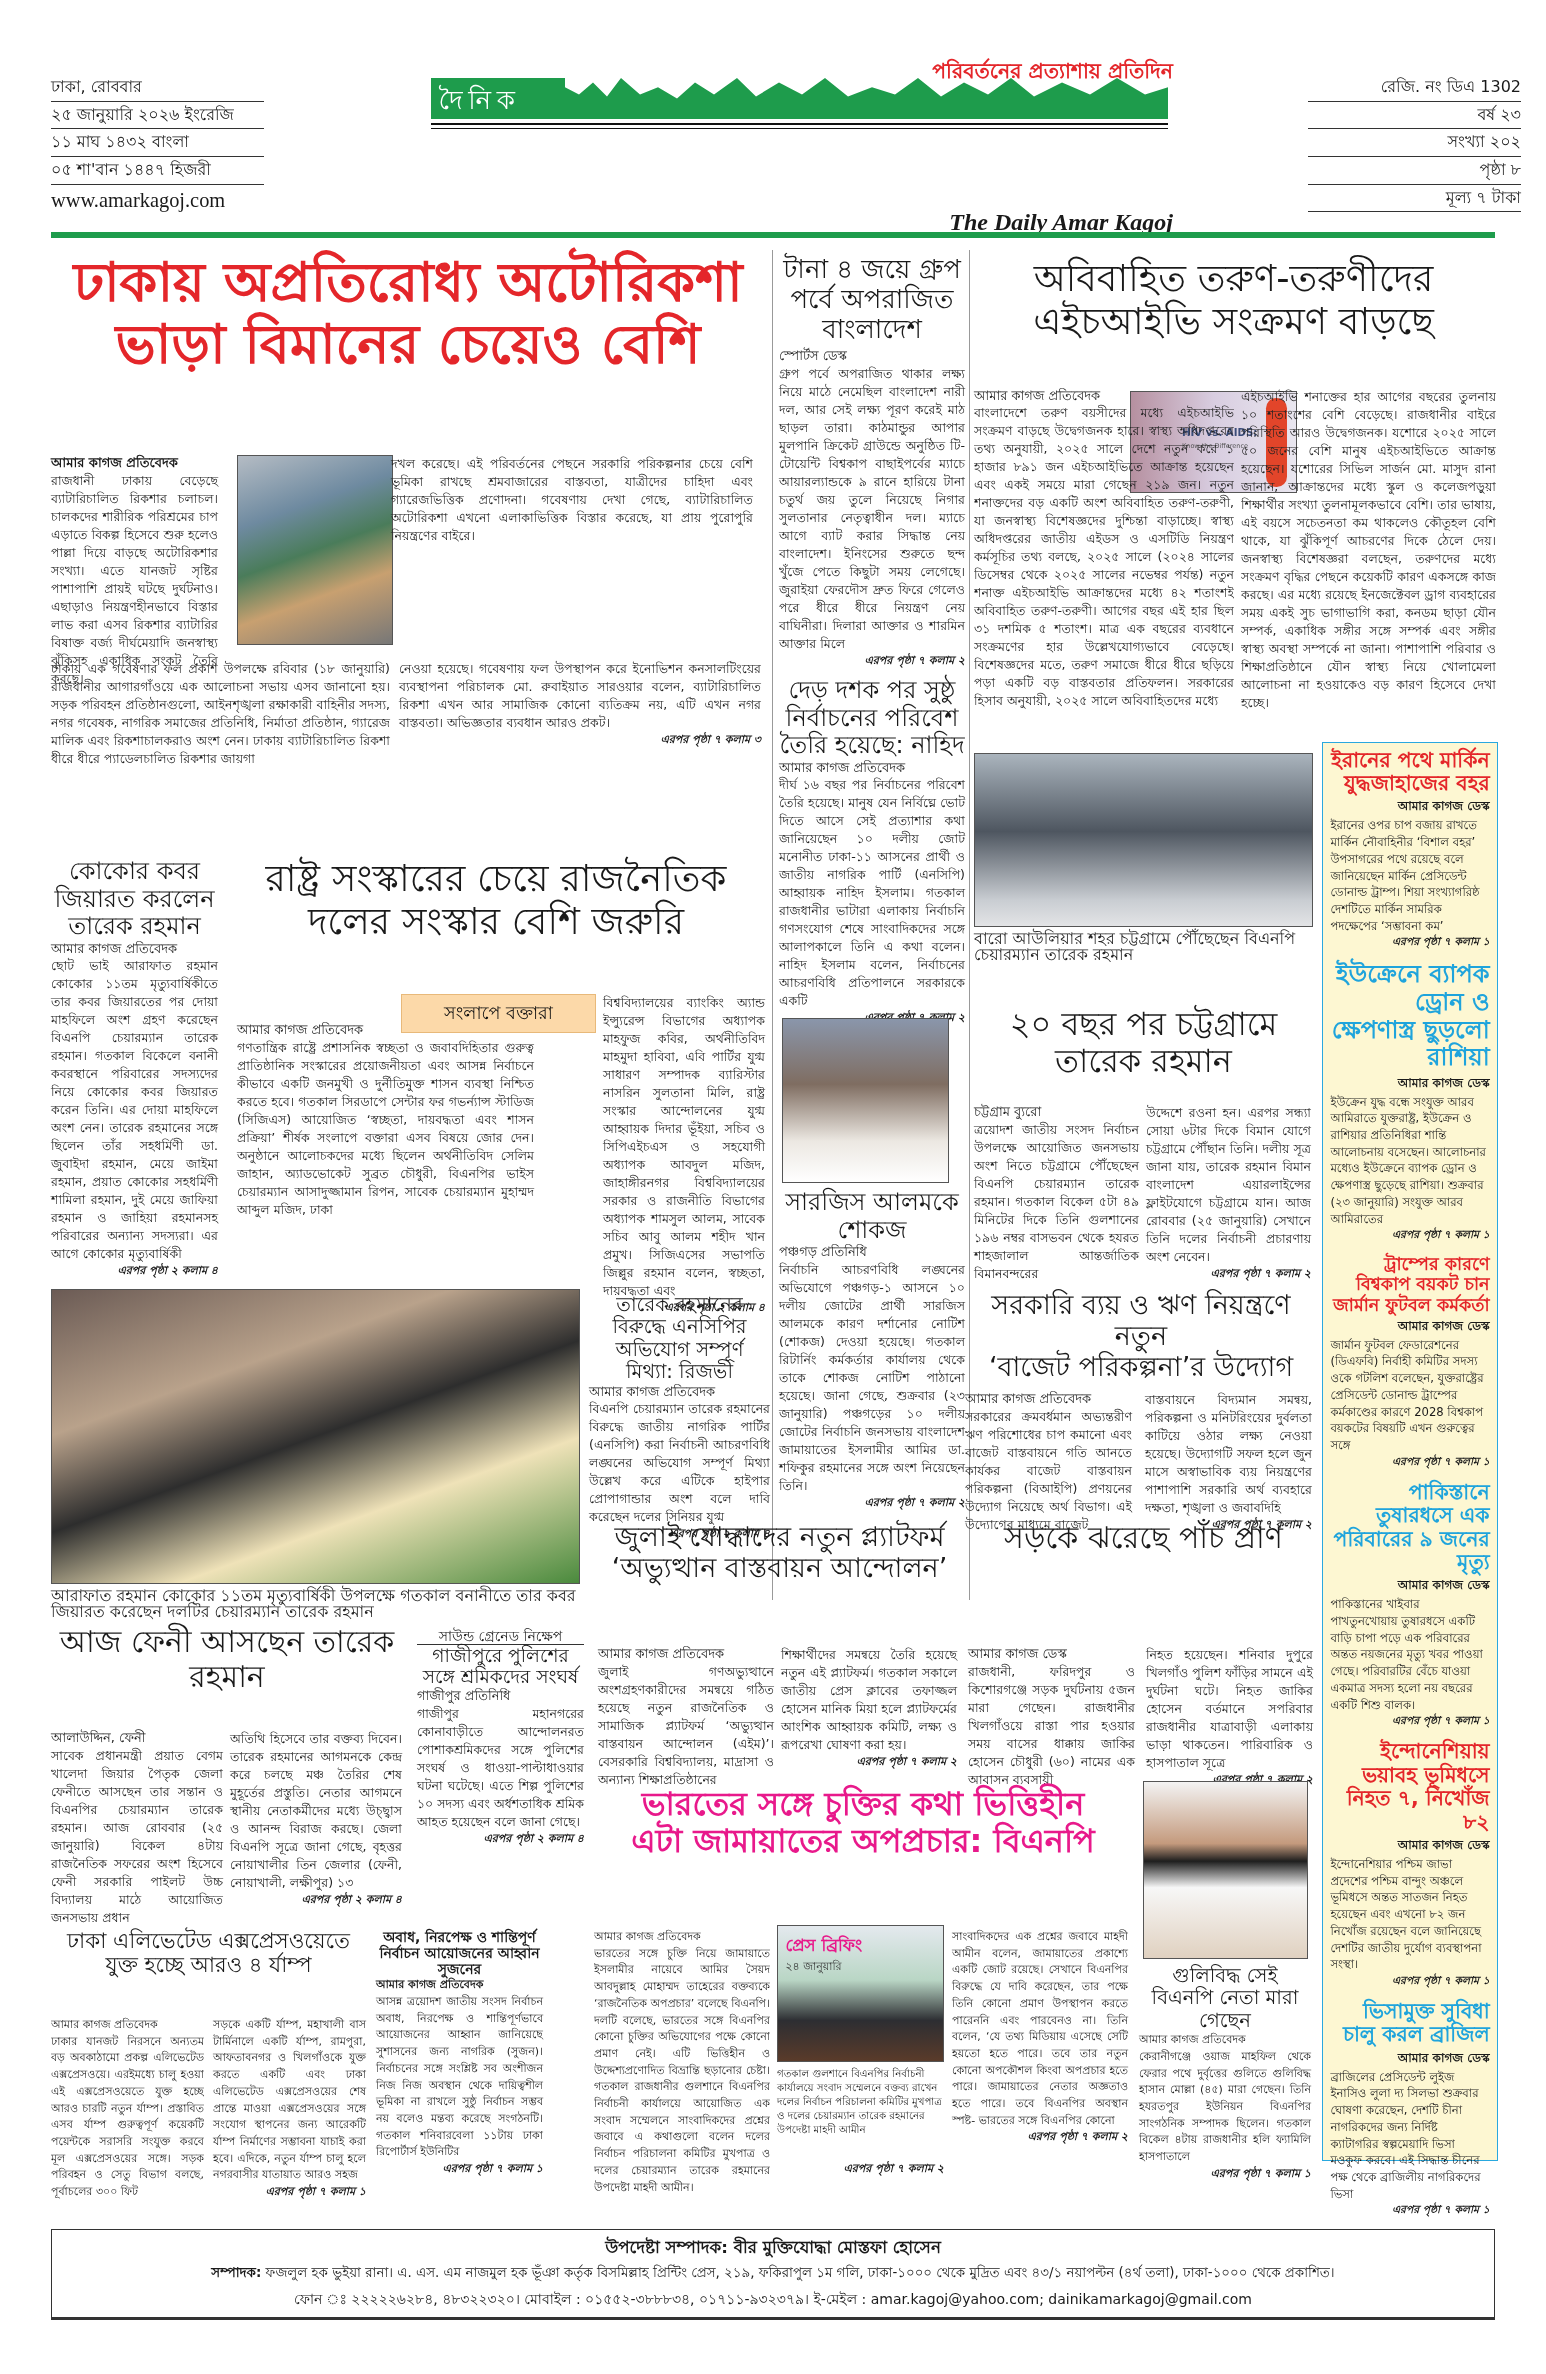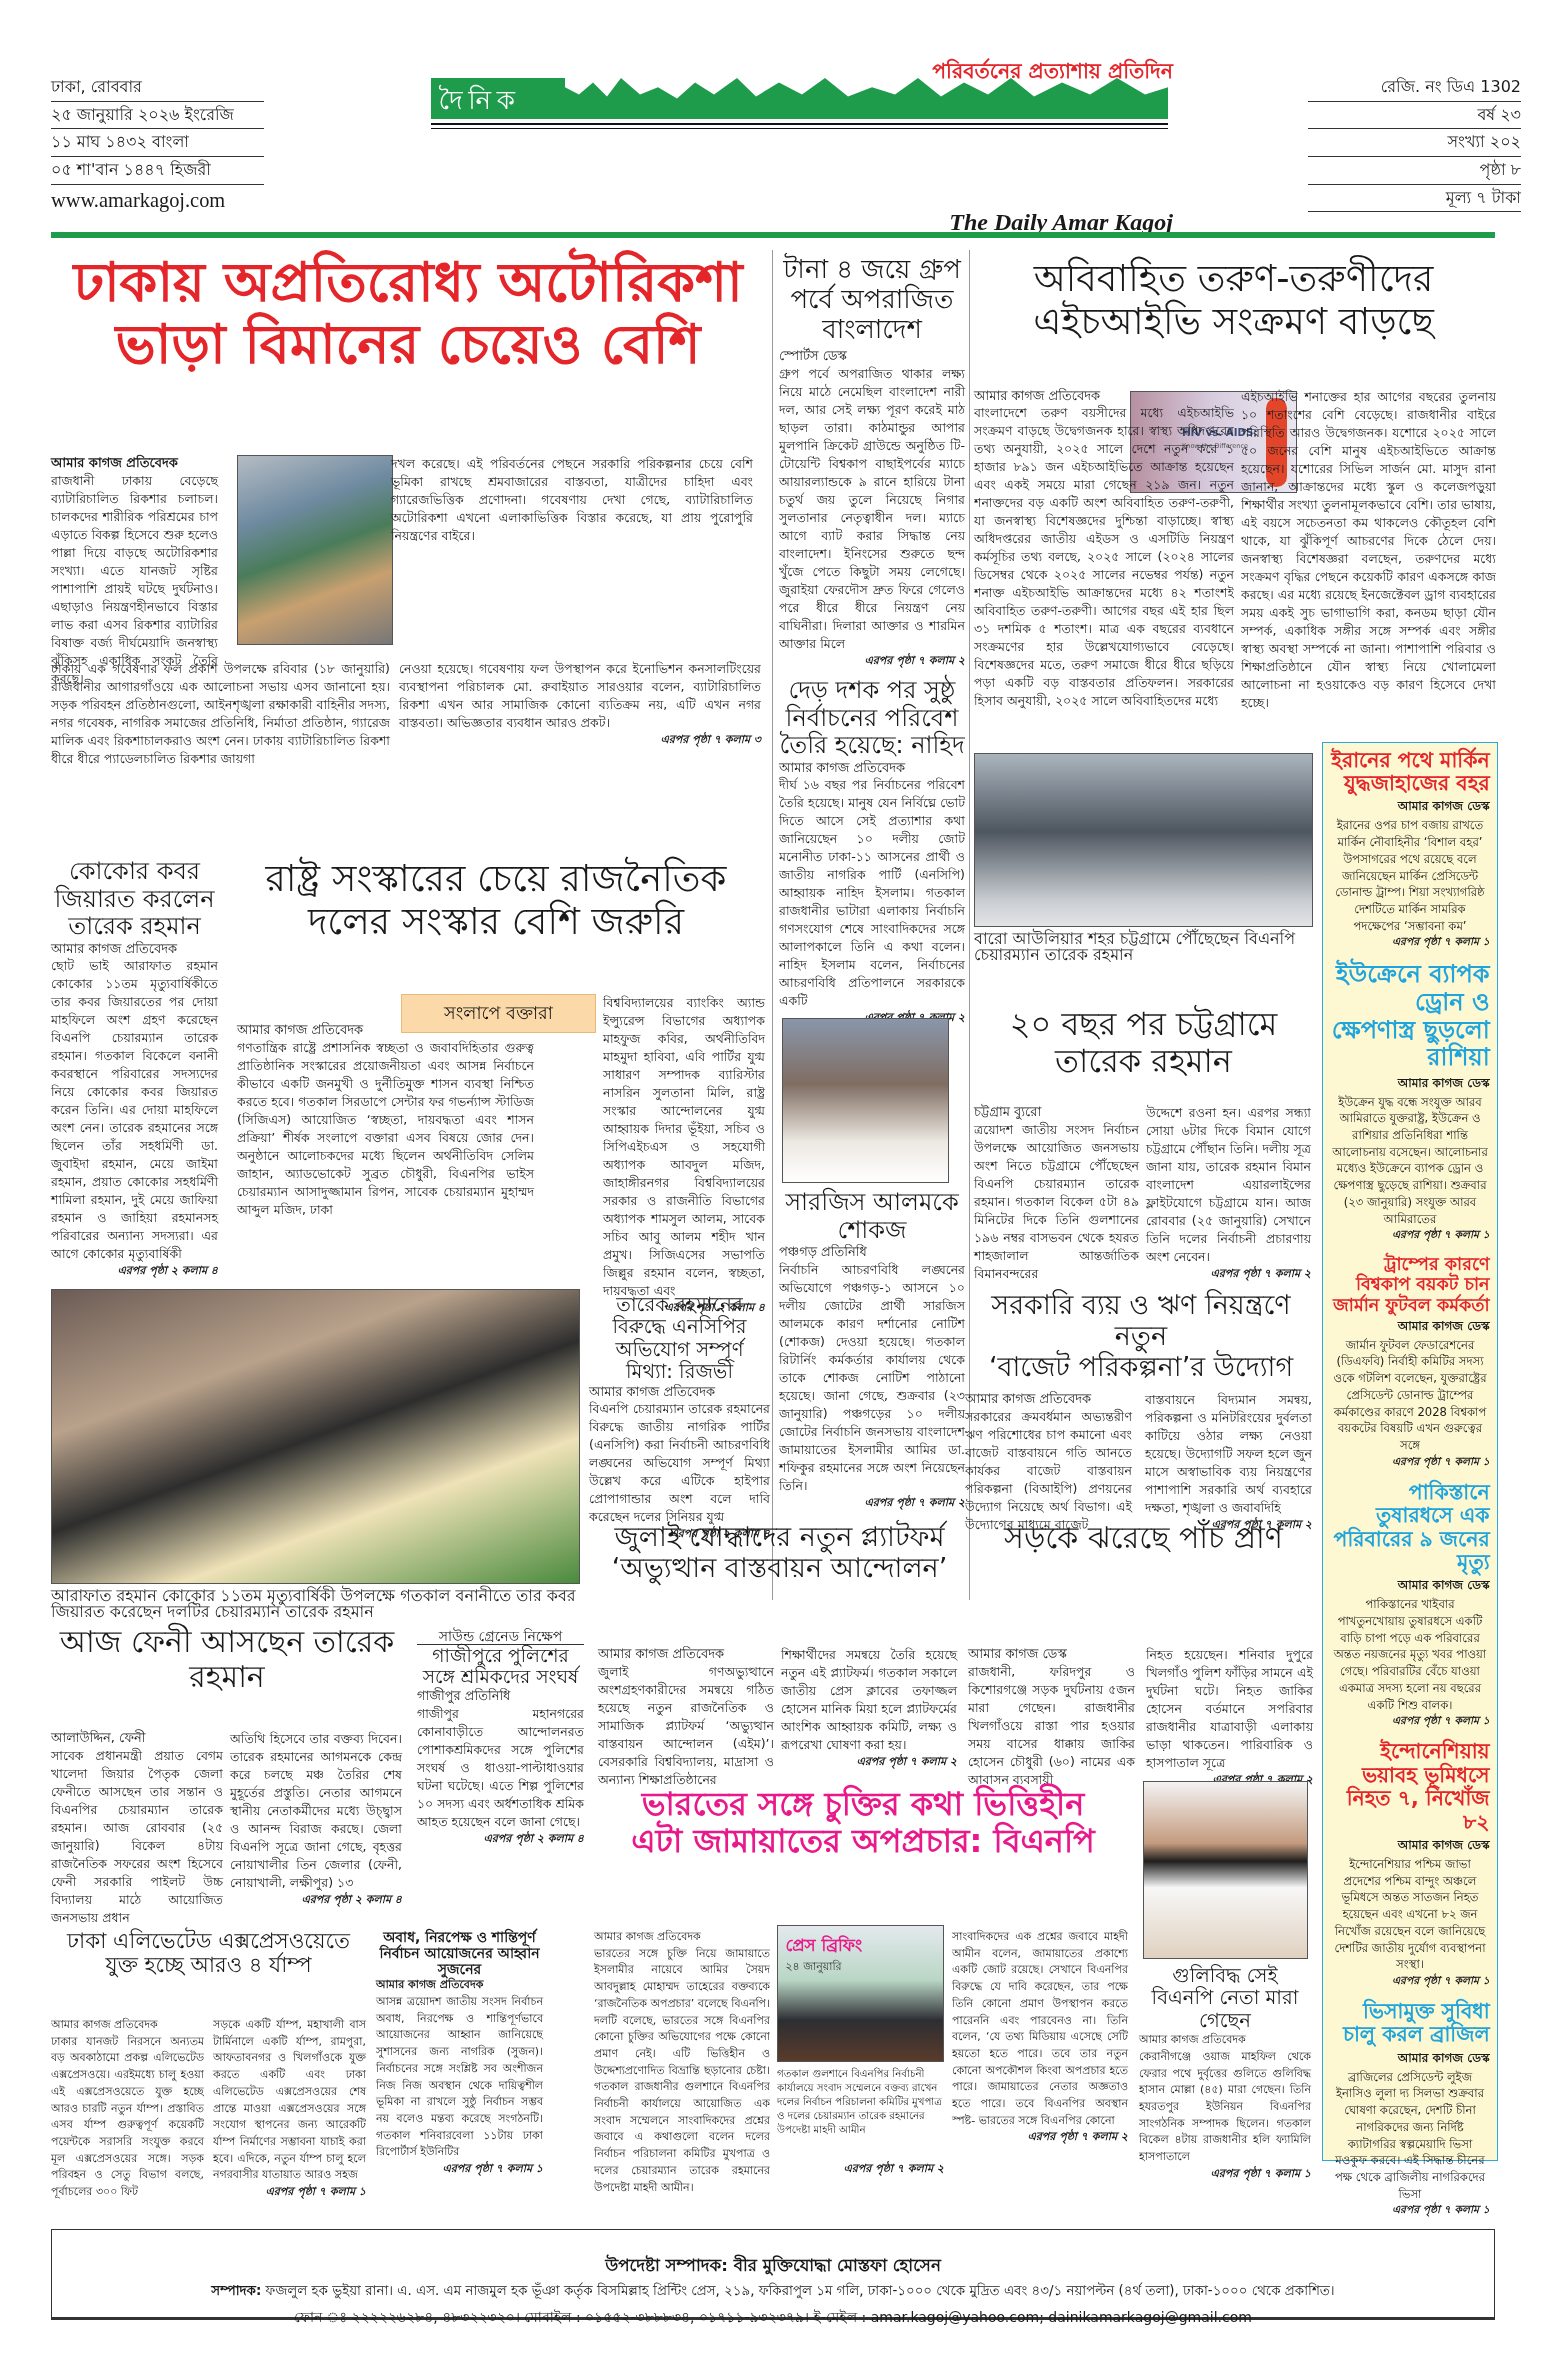--- a/index.html
+++ b/index.html
@@ -22,23 +22,23 @@
 .by{font-size:13px;font-weight:bold;line-height:16.7px}
 .txt{font-size:12.5px;line-height:18px;text-align:justify;color:#222}
 .cont{font-size:11px;font-style:italic;font-weight:bold;text-align:right;line-height:16.7px}
 .photo{background:linear-gradient(135deg,#8a8f96,#c9b9a2 40%,#6c7075 70%,#a2a9b0);border:0.9px solid #555}
 .cap{font-size:16px;line-height:16px;color:#222}
 .vline{position:absolute;width:0.9px;background:#999}
 .sidebar{position:absolute;left:1322px;top:742px;width:176px;height:1419px;background:#fdf7d2;border:1.9px solid #29a8df;padding:5.6px 7.4px}
 .sb-item{margin-bottom:11px;text-align:right}
 .sb-h{font-size:20.4px;font-weight:bold;line-height:1.15}
 .sb-by{font-size:12px;font-weight:bold;margin-top:1.9px}
-.sb-t{font-size:11.6px;line-height:16.7px;text-align:center}
+.sb-t{font-size:11.6px;line-height:16.7px;text-align:left}
 .sb-c{font-size:10.7px;font-style:italic;font-weight:bold;text-align:right;line-height:16px}
-.footer{position:absolute;left:51px;top:2229px;width:1444px;height:91px;border:1.9px solid #333;border-bottom:3.7px solid #333;text-align:center;padding-top:22px}
+.footer{position:absolute;left:51px;top:2229px;width:1444px;height:91px;border:1.9px solid #333;border-bottom:3.7px solid #333;text-align:center;padding-top:4px}
 .ft1{font-size:16.7px;font-weight:bold;line-height:26px}
 .ft2{font-size:13.4px;line-height:26px}
 .ft3{font-size:14px;line-height:26px}
 .badge{background:#fcd9a9;border:0.9px solid #e8b97a;color:#111;font-size:17.6px;font-weight:normal;text-align:center;line-height:37px}
 </style>
 </head>
 <body>
 
 <div class="meta-l">
   <div class="meta-row">ঢাকা, রোববার</div>

